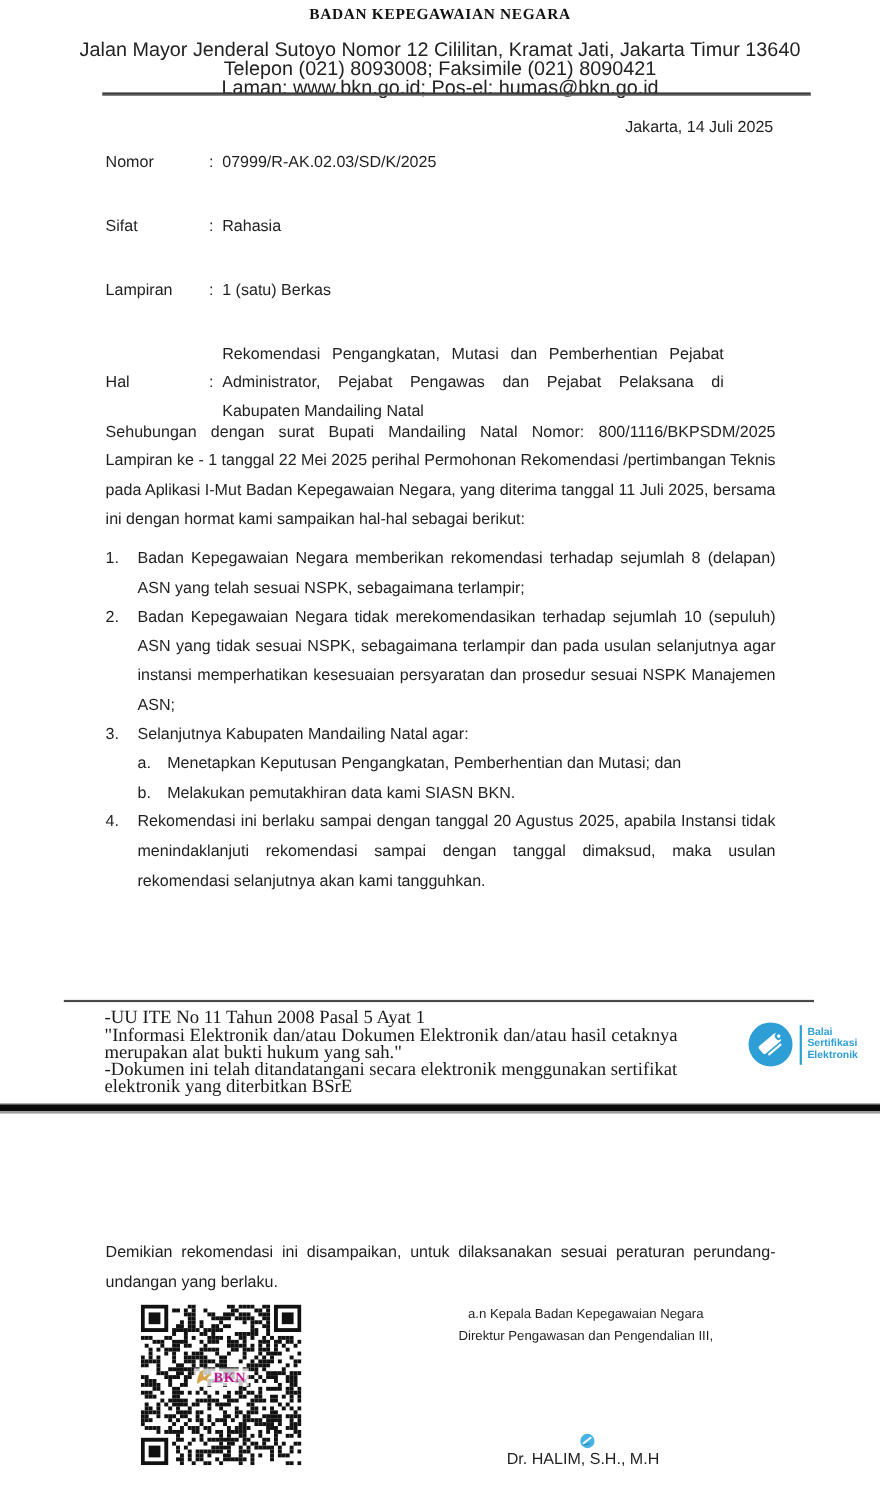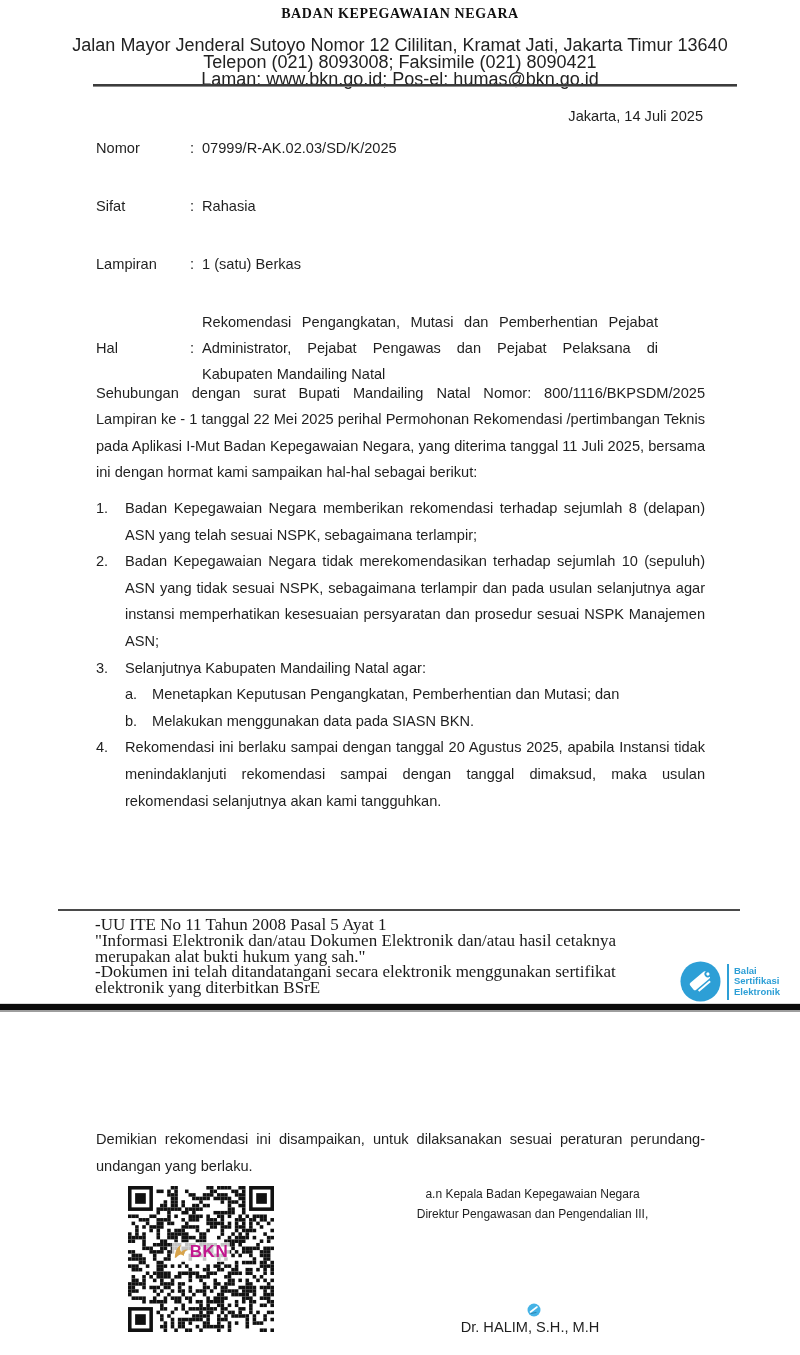--- a/index.html
+++ b/index.html
@@ -56,21 +56,21 @@
   .sub { padding-left: 29px; }
   .sub .li-marker { width: 27px; }
   .sub .li-text { text-align: left; }
   
   .foot-rule { position: absolute; left: 58px; top: 909px; width: 682px;
                height: 2px; background: #4a4a4a; }
   .footnote { position: absolute; left: 95px; top: 917px; width: 575px;
               font-family: "Liberation Serif", serif;
               font-size: 17px; line-height: 15.8px; color: #1a1a1a; }
   
-  .bsre { position: absolute; left: 680px; top: 961px; display: flex;
+  .bsre { position: absolute; left: 680px; top: 929px; display: flex;
           align-items: center; }
   .bsre-circle { width: 41px; height: 41px; flex: none; }
   .bsre-sep { width: 2px; height: 36px; background: var(--bsre-blue, #2d9fd6);
               margin: 0 5px 0 6px; }
   .bsre-text { font-size: 9.5px; line-height: 10.5px; font-weight: bold;
                color: var(--bsre-blue, #2d9fd6); }
   
   .page-bar { position: absolute; left: 0; top: 1003px; width: 800px;
               height: 9px; background: #0b0b0b;
               border-top: 1px solid #d8d8d8; border-bottom: 2px solid #9e9e9e; }
@@ -81,23 +81,23 @@
   }
   .qr-wrap { position: absolute; left: 128px; top: 1186px;
              width: 146px; height: 151px; }
   .qr-wrap svg { display: block; }
   .qr-logo {
     position: absolute; left: 50%; top: 44%; transform: translate(-50%, -50%);
     display: flex; align-items: center; background: rgba(255,255,255,0.75);
     padding: 0 2px; gap: 1px;
   }
   .qr-logo .bkn-text {
-    font-weight: 800; font-size: 17px; letter-spacing: 0.5px;
+    font-weight: 800; font-size: 13px; letter-spacing: 0.5px;
     color: var(--bkn-magenta, #c2178e);
-    font-family: Liberation Sans, sans-serif;
+    font-family: Liberation Serif, serif;
   }
   .sig-head { position: absolute; left: 380px; top: 1185px; width: 305px;
               text-align: center; font-size: 12px; line-height: 19.5px; }
   .verify-icon { position: absolute; left: 527px; top: 1303px;
                  width: 14px; height: 14px; }
   .sig-name { position: absolute; left: 400px; top: 1319px; width: 260px;
               text-align: center; font-size: 14.6px; }
 </style>
 </head>
 <body>
@@ -149,21 +149,21 @@
     <div class="li">
       <div class="li-marker">3.</div>
       <div class="li-text">Selanjutnya Kabupaten Mandailing Natal agar:</div>
     </div>
     <div class="li sub">
       <div class="li-marker">a.</div>
       <div class="li-text">Menetapkan Keputusan Pengangkatan, Pemberhentian dan Mutasi; dan</div>
     </div>
     <div class="li sub">
       <div class="li-marker">b.</div>
-      <div class="li-text">Melakukan menggunakan data pada SIASN BKN.</div>
+      <div class="li-text">Melakukan pemutakhiran data kami SIASN BKN.</div>
     </div>
     <div class="li">
       <div class="li-marker">4.</div>
       <div class="li-text">Rekomendasi ini berlaku sampai dengan tanggal 20 Agustus 2025, apabila Instansi tidak menindaklanjuti rekomendasi sampai dengan tanggal dimaksud, maka usulan rekomendasi selanjutnya akan kami tangguhkan.</div>
     </div>
   </div>
 
   <div class="foot-rule"></div>
   <div class="footnote">
     <div>-UU ITE No 11 Tahun 2008 Pasal 5 Ayat 1</div>

